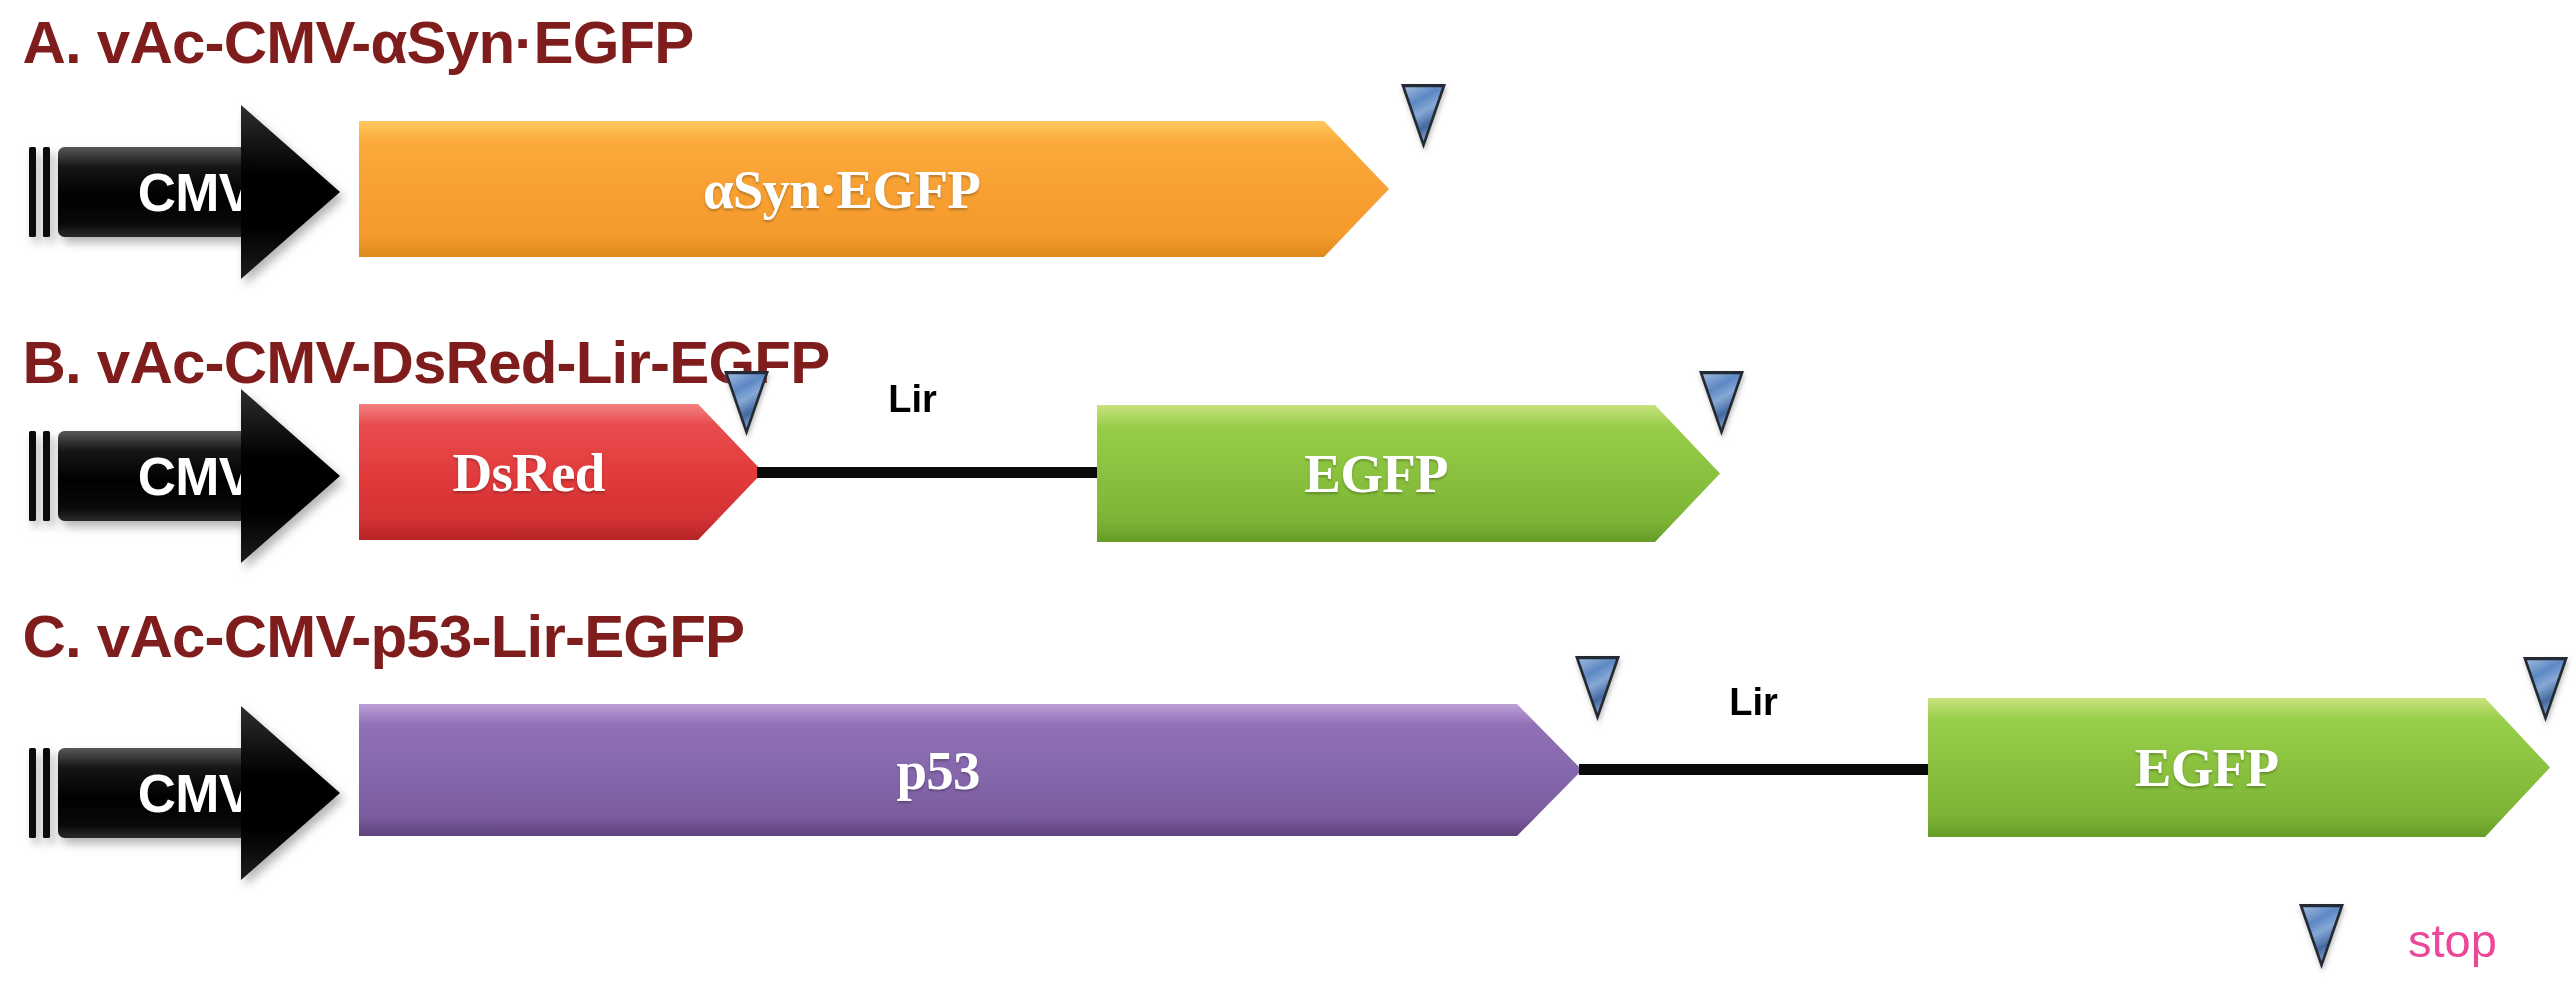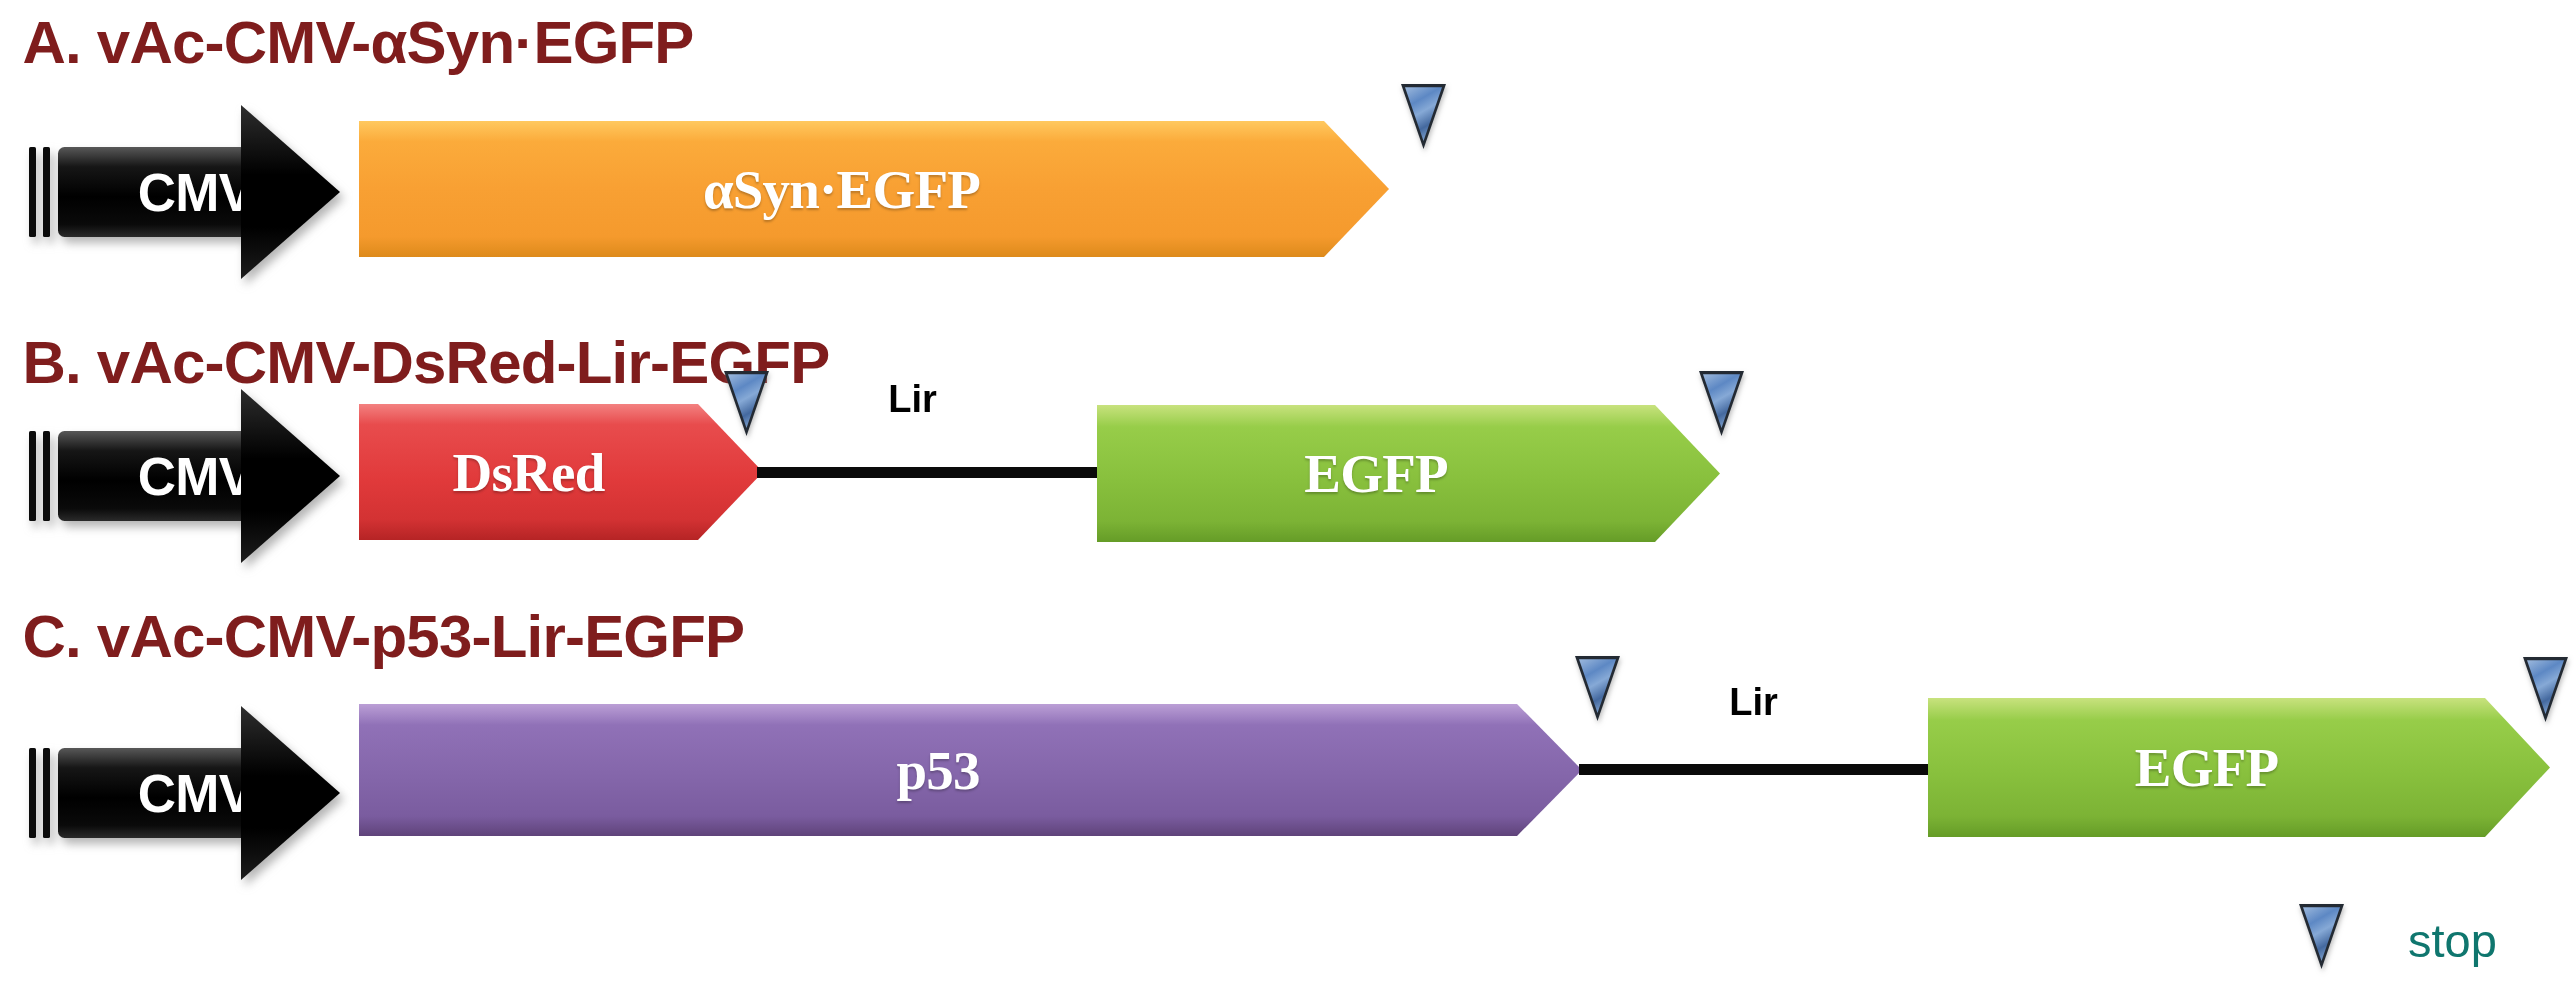--- a/index.html
+++ b/index.html
@@ -46,21 +46,21 @@
   .linker-label{position:absolute;width:145px;text-align:center;color:#000;font-weight:bold;
     font-size:38px;line-height:1;}
   
   .stop-tri{position:absolute;width:45px;height:65px;
     filter:drop-shadow(1.6px 3.2px 2.4px rgba(120,120,120,0.5));}
   .stop-tri .tri-border{position:absolute;inset:0;background:#232a33;
     clip-path:polygon(0 0,100% 0,50% 100%);}
   .stop-tri .tri-fill{position:absolute;left:4px;right:4px;top:3.2px;bottom:8px;
     background:linear-gradient(150deg,#9db9dd 0%,#5d88c4 28%,#86a9d6 46%,#44699f 68%,#7b9ecb 86%,#3f649a 100%);
     clip-path:polygon(0 0,100% 0,50% 100%);}
-  .legend-label{position:absolute;color:#0f766e;font-size:47px;line-height:1;}
+  .legend-label{position:absolute;color:#ec4899;font-size:47px;line-height:1;}
 </style>
 </head>
 <body>
 
 <div class="canvas">
 
   <div class="title" style="left:22.6px;top:13px;">A. vAc-CMV-αSyn·EGFP</div>
 
   <div class="promoter" style="left:29px;top:105px;">
     <div class="pbar b1"></div>

